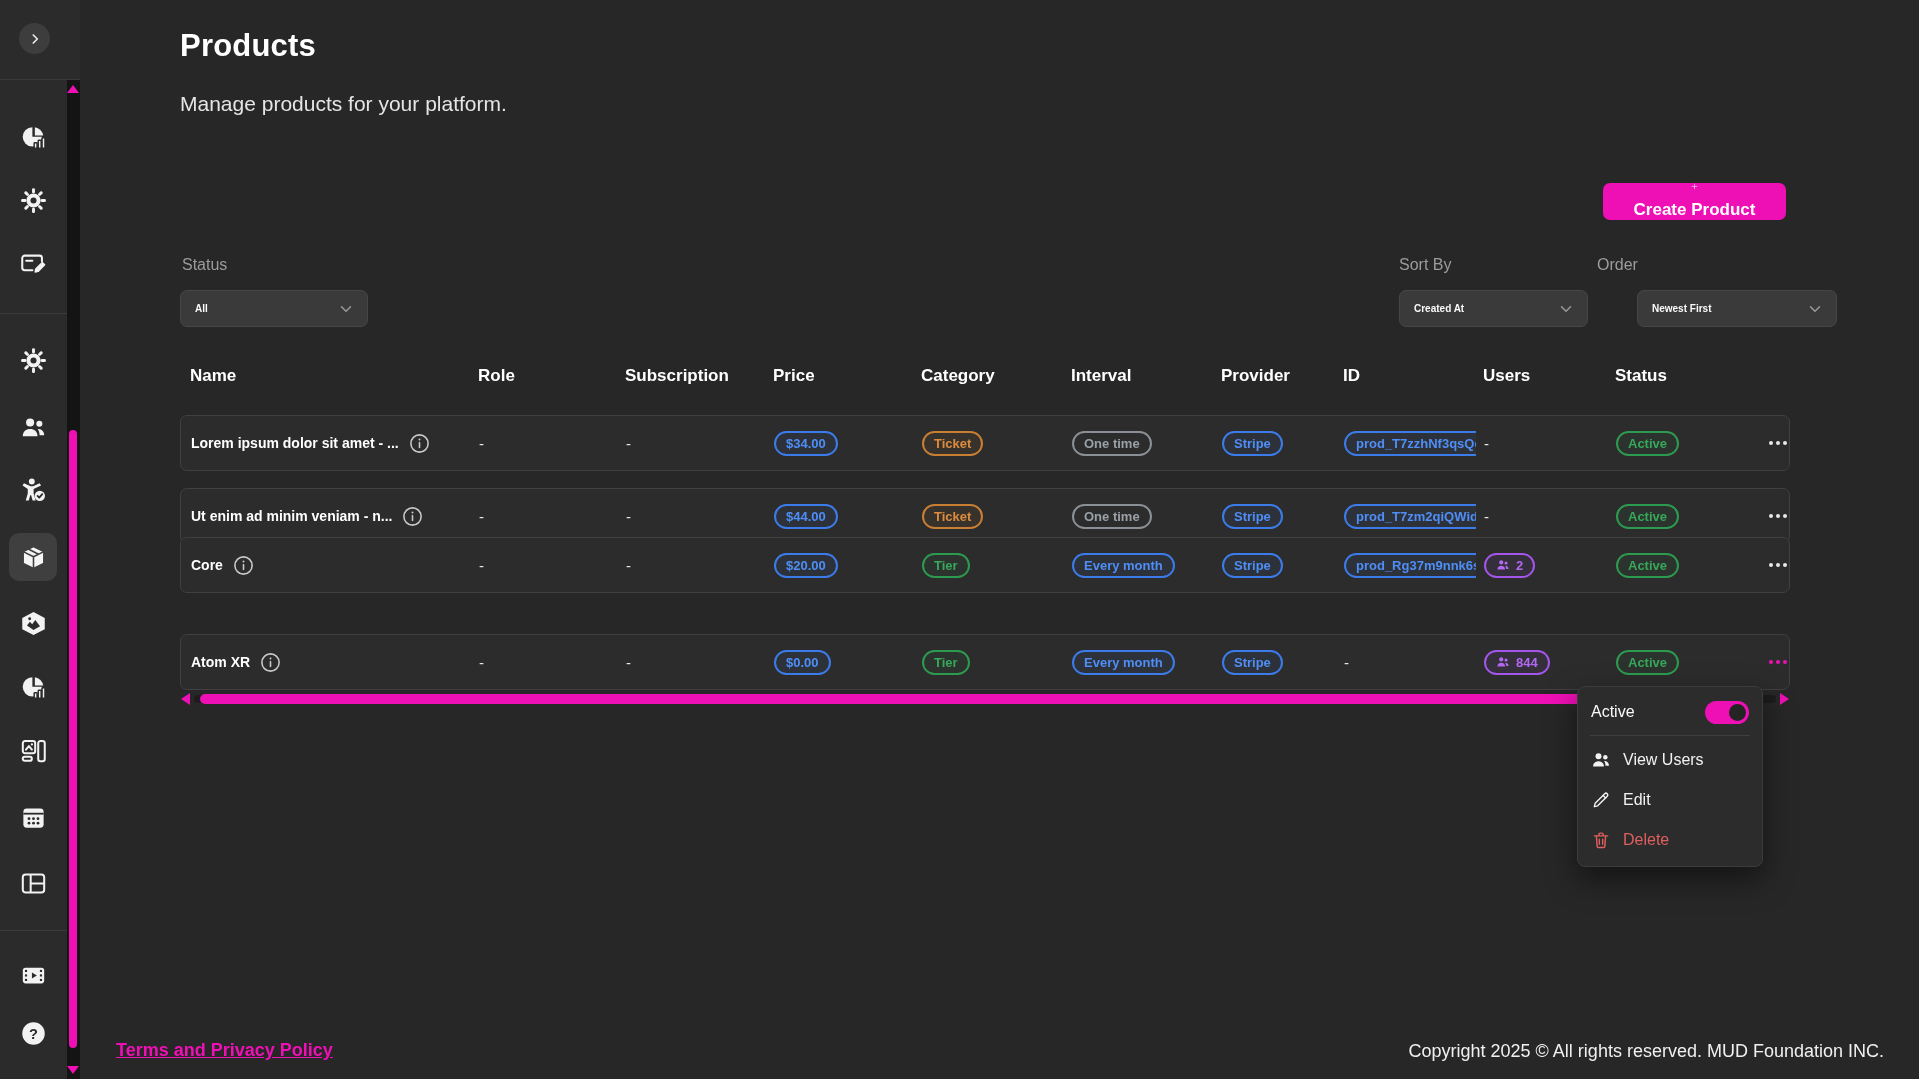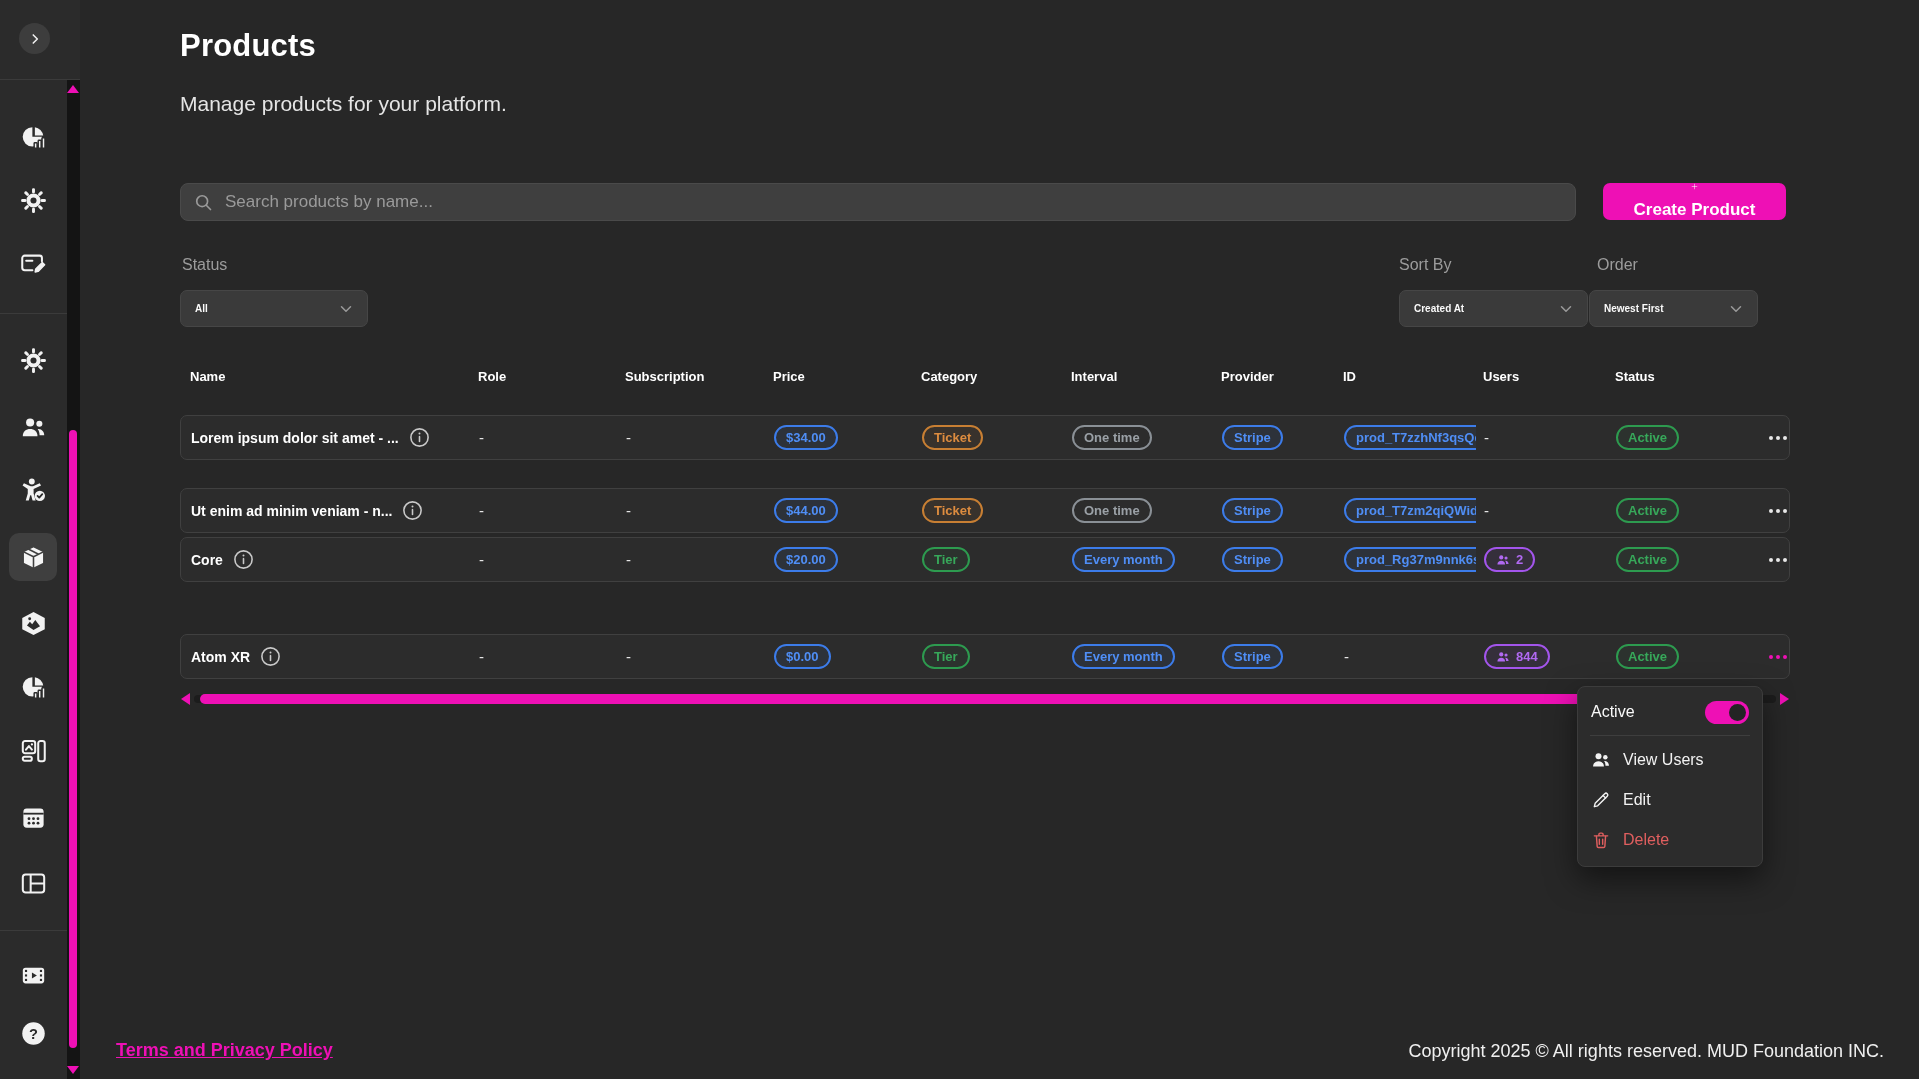--- a/index.html
+++ b/index.html
@@ -42,22 +42,22 @@
 
   .flabel { position:absolute; font-size:16px; color:#9c9c9c; }
   .dropdown { position:absolute; height:37px; background:#3a3a3a; border:1px solid #464646; border-radius:7px;
     display:flex; align-items:center; justify-content:space-between; padding:0 12px 0 14px;
     font-size:10px; font-weight:700; color:#fafafa; cursor:pointer; }
   .dropdown svg { width:18px; height:18px; }
 
   
   .tgrid { display:grid; grid-template-columns:290px 147px 148px 148px 150px 150px 122px 140px 132px 123px 1fr; align-items:center; }
   .thead { position:absolute; left:100px; top:353px; width:1610px; height:46px; }
-  .thead .cell { font-size:13px; font-weight:700; color:#ffffff; padding-left:8px; }
-  .trow { position:absolute; left:100px; width:1610px; height:45px; background:#2c2c2c;
+  .thead .cell { font-size:17px; font-weight:700; color:#ffffff; padding-left:8px; }
+  .trow { position:absolute; left:100px; width:1610px; height:56px; background:#2c2c2c;
     border:1px solid #404040; border-radius:7px; }
   .cell { padding-left:8px; display:flex; align-items:center; overflow:hidden; }
   .cell-name { gap:10px; padding-left:10px; }
   .pname { font-size:14px; font-weight:700; color:#ffffff; white-space:nowrap; }
   .dash { font-size:15px; color:#e6e6e6; }
   .info-ic { flex:0 0 auto; width:21px; height:21px; }
 
   .pill { display:inline-flex; align-items:center; gap:6px; border:2px solid; border-radius:14px;
     padding:2px 10px; font-size:13px; font-weight:700; line-height:17px; white-space:nowrap; flex:0 0 auto; }
   .p-blue   { color:#4f8ef6; border-color:#3c7cea; background:rgba(60,124,234,.08); }
@@ -255,27 +255,20 @@
       <div class="vthumb"></div>
       <div class="tri-down"></div>
     </div>
   </nav>
 
   <main class="main">
 
     <h1 class="page-title">Products</h1>
     <div class="page-subtitle">Manage products for your platform.</div>
 
-    <div class="searchbar">
-      <svg class="mag" viewBox="0 0 24 24" fill="none" stroke="#9a9a9a" stroke-width="2" stroke-linecap="round">
-          <circle cx="11" cy="11" r="6.5"></circle>
-          <path d="M16.2 16.2 21 21"></path>
-        </svg>
-      <input type="text" placeholder="Search products by name..." style="">
-    </div>
 
     <button class="create-btn">
       <svg width="19" height="19" viewBox="0 0 24 24" fill="none" stroke="#fff" stroke-width="1.8" stroke-linecap="round">
           <path d="M12 4v16M4 12h16"></path>
         </svg>
       <span>Create Product</span>
     </button>
 
     <div class="flabel" style="left:102px; top:256px">Status</div>
     <div class="dropdown" style="left:100px; top:290px; width:188px">
@@ -287,21 +280,21 @@
 
     <div class="flabel" style="left:1319px; top:256px">Sort By</div>
     <div class="dropdown" style="left:1319px; top:290px; width:189px">
       <span>Created At</span>
       <svg viewBox="0 0 24 24" fill="none" stroke="#9a9a9a" stroke-width="2" stroke-linecap="round" stroke-linejoin="round">
           <path d="M6 9l6 6 6-6"></path>
         </svg>
     </div>
 
     <div class="flabel" style="left:1517px; top:256px">Order</div>
-    <div class="dropdown" style="left:1509px; top:290px; width:169px">
+    <div class="dropdown" style="left:1557px; top:290px; width:200px">
       <span>Newest First</span>
       <svg viewBox="0 0 24 24" fill="none" stroke="#9a9a9a" stroke-width="2" stroke-linecap="round" stroke-linejoin="round">
           <path d="M6 9l6 6 6-6"></path>
         </svg>
     </div>
 
     <div class="thead tgrid">
       <div class="cell" style="padding-left:10px">Name</div>
       <div class="cell">Role</div>
       <div class="cell">Subscription</div>

